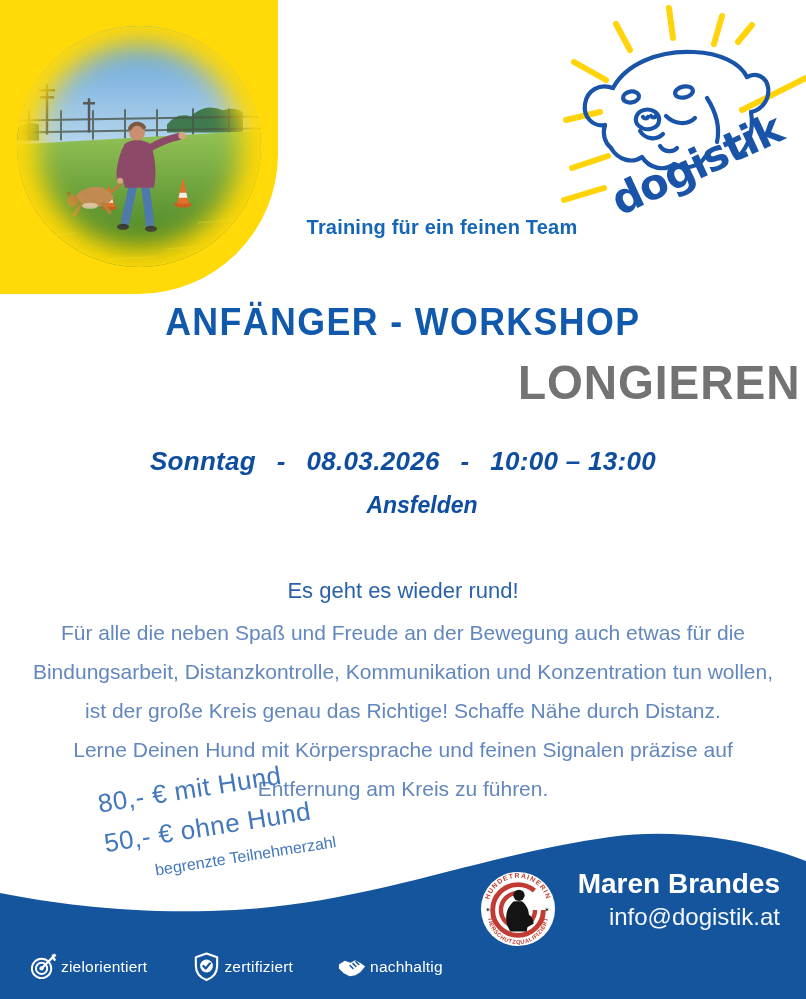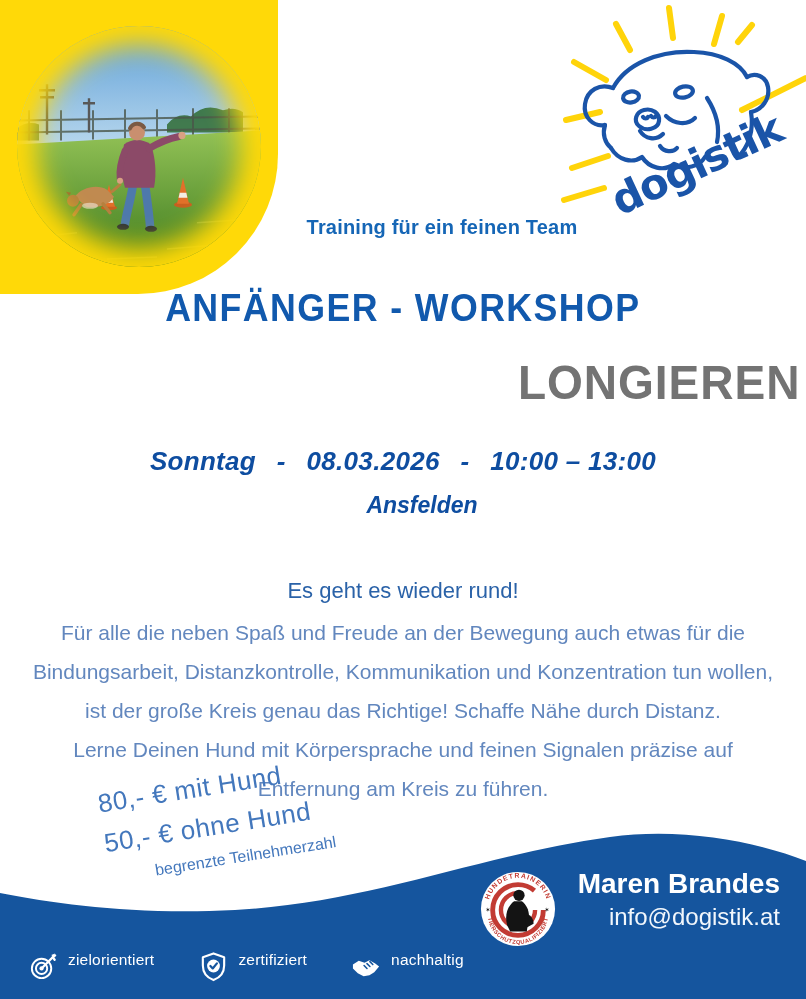--- a/index.html
+++ b/index.html
@@ -15,21 +15,21 @@
   .photo-feather{position:absolute;left:17px;top:26px;width:244px;height:241px;border-radius:50%;
               box-shadow:inset 0 0 26px 20px #FFD908;pointer-events:none;}
 
   
   .logo{position:absolute;right:0;top:0;width:250px;height:250px;}
   .logo svg{display:block;width:100%;height:100%;}
   .tagline{position:absolute;left:296px;top:216px;width:292px;text-align:center;
            font-size:20px;font-weight:700;color:#1566B6;letter-spacing:.2px;}
 
   
-  .title1{position:absolute;left:0;top:287px;width:100%;text-align:center;color:#1159AD;
+  .title1{position:absolute;left:0;top:301px;width:100%;text-align:center;color:#1159AD;
           font-size:38px;font-weight:700;letter-spacing:1.5px;}
   .title1 span{display:inline-block;transform:scaleX(.94);transform-origin:center;}
   .title2{position:absolute;left:0;top:355px;width:100%;text-align:right;color:#737373;
           font-size:48px;font-weight:800;letter-spacing:1px;}
   .title2 span{display:inline-block;transform:scaleX(.96);transform-origin:center;}
   .datetime{position:absolute;left:0;top:446px;width:100%;text-align:center;color:#0E4DA0;
           font-size:26px;font-weight:700;font-style:italic;letter-spacing:.3px;}
   .location{position:absolute;left:0;top:492px;width:100%;text-align:center;color:#0E4DA0;
           font-size:23px;font-weight:700;font-style:italic;padding-left:19px;}
 
@@ -47,21 +47,21 @@
 
   
   .footer{position:absolute;left:0;top:827px;width:806px;height:172px;}
   .wave{position:absolute;left:0;top:0;width:806px;height:172px;}
   .badge{position:absolute;left:479px;top:43px;width:78px;height:78px;}
   .badge svg{display:block;width:100%;height:100%;}
   .contact{position:absolute;right:26px;top:40px;text-align:right;color:#fff;}
   .contact .name{font-size:28px;font-weight:700;line-height:34px;}
   .contact .line{font-size:24px;font-weight:400;line-height:31px;color:#F2F7FC;}
   .features{position:absolute;left:28px;top:124px;display:flex;align-items:center;gap:44px;}
-  .feature{display:flex;gap:9px;}
+  .feature{display:flex;align-items:center;gap:2px;}
   .feature svg{display:block;width:31px;height:31px;}
   .feature .label{color:#fff;font-size:15.5px;font-weight:500;letter-spacing:.2px;}
 </style>
 </head>
 <body>
 
 <div class="page">
 
   <div class="photo-card">
     <div class="photo-oval">

